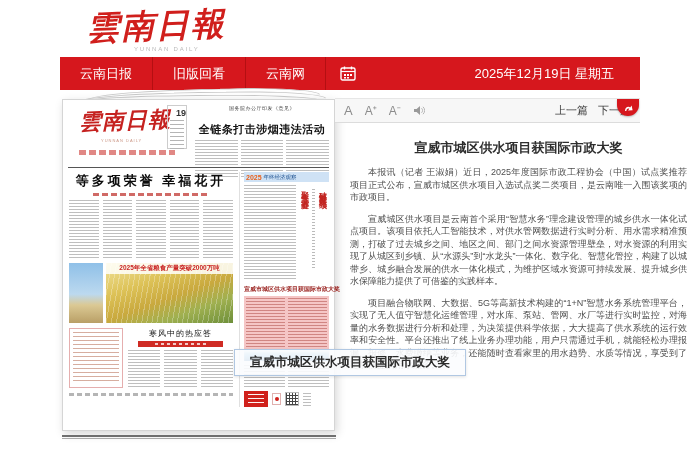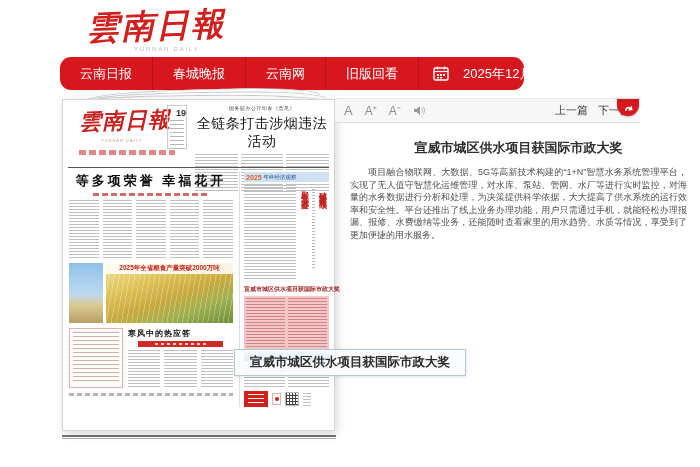--- a/index.html
+++ b/index.html
@@ -7,22 +7,22 @@
     font-family:"Liberation Sans", sans-serif; }
   .stage { position:relative; width:700px; height:467px; background:#fff; }
 
   
   .logo { position:absolute; left:86px; top:4px; }
   .logo-cn { font-family:"DejaVu Serif", serif; font-style:italic; font-weight:bold;
     font-size:33px; color:#d01f1c; letter-spacing:2px; transform:rotate(-2deg); display:inline-block; }
   .logo-en { font-size:6px; color:#b9b9b9; letter-spacing:1.8px; padding-left:48px; margin-top:-3px; }
 
   
-  .nav { position:absolute; left:60px; top:57px; width:464px; height:33px;
-    background:#d6171d; display:flex; align-items:stretch; color:#fff;border-radius:11px; }
+  .nav { position:absolute; left:60px; top:57px; width:580px; height:33px;
+    background:#d6171d; display:flex; align-items:stretch; color:#fff; }
   .nav-item { display:flex; align-items:center; padding:0 20px; font-size:13px;
     border-right:1px solid rgba(120,0,0,.35); cursor:pointer; white-space:nowrap; }
   .nav-cal { display:flex; align-items:center; padding:0 14px; }
   .nav-date { display:flex; align-items:center; font-size:13px; margin-left:auto; padding-right:26px; white-space:nowrap; }
 
   
   .curl { position:absolute; background:#fefefe; border:1px solid #c9c9c9; border-bottom:none; }
   .curl1 { left:84px; top:89px; width:236px; height:9px; transform:rotate(-1.6deg); border-radius:60%/140% 140% 0 0; }
   .curl2 { left:74px; top:92px; width:252px; height:9px; transform:rotate(-1.1deg); border-radius:60%/140% 140% 0 0; }
   .curl3 { left:66px; top:95px; width:264px; height:9px; transform:rotate(-.5deg); border-radius:60%/140% 140% 0 0; }
@@ -35,21 +35,21 @@
   .np-logo-en { position:absolute; left:38px; top:38px; font-size:4px; color:#c98; letter-spacing:1px; }
   .np-slogan { position:absolute; left:16px; top:50px; width:96px; height:5px;
     background:repeating-linear-gradient(90deg,#d96a66 0 7px,transparent 7px 10px); opacity:.8; }
   .np-datebox { position:absolute; left:104px; top:5px; width:20px; height:44px; border:1px solid #ccc;
     text-align:right; padding-top:2px; }
   .np-dateday { font-size:9px; font-weight:bold; color:#333; }
   .np-datelines { margin:2px 2px 0; height:30px;
     background:repeating-linear-gradient(to bottom,#b5b5b5 0 1px,transparent 1px 4px); }
   .np-tophead { position:absolute; left:132px; top:5px; width:134px; text-align:center; }
   .np-kicker { font-size:5px; color:#444; letter-spacing:.5px; }
-  .np-headline1 { font-size:14px; font-weight:normal; color:#141414; letter-spacing:.5px; margin-top:4px; }
+  .np-headline1 { font-size:11px; font-weight:bold; color:#141414; letter-spacing:.5px; margin-top:11px; }
   .np-topcols { display:flex; gap:3px; margin-top:3px; height:38px; }
   .np-mastline { position:absolute; left:5px; top:67px; width:261px; border-top:1px solid #555; }
 
   .np-left { position:absolute; left:6px; top:72px; width:164px; }
   .np-h1 { font-size:13px; font-weight:bold; color:#0c0c0c; letter-spacing:3px; text-align:center; white-space:nowrap; }
   .np-subline { width:116px; height:3px; margin:3px auto 4px;
     background:repeating-linear-gradient(90deg,#d06a66 0 6px,transparent 6px 9px); }
   .np-cols { display:flex; gap:4px; height:58px; }
   .tx { flex:1; background:repeating-linear-gradient(to bottom,#a9a9a9 0 1px,transparent 1px 3px); opacity:.75; }
   .np-photos { display:flex; margin-top:5px; height:60px; }
@@ -57,21 +57,21 @@
   .np-photo2 { flex:1; margin-left:3px; position:relative;
     background:linear-gradient(160deg,#f0e29a 0%,#ddc257 32%,#c9a93e 55%,#9fb050 75%,#6d8f3a 100%); }
   .np-photo2::after { content:""; position:absolute; inset:0;
     background:repeating-linear-gradient(100deg,rgba(255,255,255,.28) 0 1px,transparent 1px 5px); }
   .np-photocap { position:absolute; left:0; right:0; top:0; background:rgba(255,255,252,.85);
     color:#c92322; font-size:6.5px; font-weight:bold; text-align:center; padding:1px 0; z-index:2; }
   .np-bottomrow { display:flex; margin-top:5px; height:60px; }
   .np-box { width:54px; border:1px solid #e5aeae; padding:3px; }
   .np-box .inner { height:100%; background:repeating-linear-gradient(to bottom,#c98 0 1px,transparent 1px 4px); opacity:.8; }
   .np-bright { flex:1; padding-left:5px; }
-  .np-h2 { font-size:8px; font-weight:bold; color:#111; text-align:left; letter-spacing:1px; }
+  .np-h2 { font-size:8px; font-weight:normal; color:#111; text-align:center; letter-spacing:1px; }
   .np-banner { height:6px; background:#cf2b24; margin:2px 10px 3px;
     background-image:repeating-linear-gradient(90deg,rgba(255,255,255,.75) 0 3px,transparent 3px 6px);
     background-color:#cf2b24; background-size:60% 2px; background-position:center; background-repeat:no-repeat; }
   .np-bcols { display:flex; gap:4px; height:38px; }
   .np-footline { margin-top:5px; height:3px;
     background:repeating-linear-gradient(90deg,#b5b5b5 0 5px,transparent 5px 8px); }
 
   .np-right { position:absolute; left:176px; top:72px; width:90px; border-left:1px solid #e0e0e0; padding-left:4px; }
   .np-blueband { height:10px; background:#cfe2f5; display:flex; align-items:center; gap:2px; padding:0 2px; }
   .np-blueband .yr { color:#e8611c; font-weight:bold; font-size:7px; }
@@ -143,23 +143,22 @@
 
   <div class="logo">
     <div class="logo-cn">雲南日報</div>
     <div class="logo-en">YUNNAN DAILY</div>
   </div>
 
   <div class="nav">
     <div style="display:flex; align-items:stretch;">
 
     <div class="nav-item">云南日报</div>
-        <div class="nav-item">春城晚报</div>
+        <div class="nav-item">旧版回看</div>
         <div class="nav-item">云南网</div>
-        <div class="nav-item">旧版回看</div>
       </div>
     <div class="nav-cal">
       <svg width="16" height="15" viewBox="0 0 16 15">
         <rect x="1" y="2" width="14" height="12" rx="1.5" fill="none" stroke="#fff" stroke-width="1.4"></rect>
         <line x1="4.5" y1="0.5" x2="4.5" y2="3.5" stroke="#fff" stroke-width="1.4"></line>
         <line x1="11.5" y1="0.5" x2="11.5" y2="3.5" stroke="#fff" stroke-width="1.4"></line>
         <line x1="1" y1="5.5" x2="15" y2="5.5" stroke="#fff" stroke-width="1.2"></line>
         <rect x="4" y="8" width="2" height="2" fill="#fff"></rect>
           <rect x="7" y="8" width="2" height="2" fill="#fff"></rect>
         <rect x="10" y="8" width="2" height="2" fill="#fff"></rect>
@@ -279,20 +278,22 @@
       <span class="ribbon">
         <svg width="11" height="10" viewBox="0 0 11 10">
           <path d="M2 8 C2 4.2 5.2 3 7.2 4.4 L8.6 2.6 L9.6 7.2 L5 7.4 L6.4 5.8 C4.8 4.9 3.4 5.8 3.4 8 Z" fill="#fff"></path>
         </svg>
       </span>
     </div>
     <div class="art-body">
       <div class="art-title">宣威市城区供水项目获国际市政大奖</div>
       <div>
 
+      <p>本报讯（记者 王淑娟）近日，2025年度国际市政工程协会（中国）试点奖推荐项目正式公布，宣威市城区供水项目入选试点奖二类项目，是云南唯一入围该奖项的市政项目。</p>
+          <p>宣威城区供水项目是云南首个采用“智慧水务”理念建设管理的城乡供水一体化试点项目。该项目依托人工智能技术，对供水管网数据进行实时分析、用水需求精准预测，打破了过去城乡之间、地区之间、部门之间水资源管理壁垒，对水资源的利用实现了从城区到乡镇、从“水源头”到“水龙头”一体化、数字化、智慧化管控，构建了以城带乡、城乡融合发展的供水一体化模式，为维护区域水资源可持续发展、提升城乡供水保障能力提供了可借鉴的实践样本。</p>
           <p>项目融合物联网、大数据、5G等高新技术构建的“1+N”智慧水务系统管理平台，实现了无人值守智慧化运维管理，对水库、泵站、管网、水厂等进行实时监控，对海量的水务数据进行分析和处理，为决策提供科学依据，大大提高了供水系统的运行效率和安全性。平台还推出了线上业务办理功能，用户只需通过手机，就能轻松办理报漏、报修、水费缴纳等业务，还能随时查看家里的用水趋势、水质等情况，享受到了更加便捷的用水服务。</p>
         </div>
     </div>
   </div>
 
   <div class="tooltip">宣威市城区供水项目获国际市政大奖</div>
 
   <div class="stack-bottom"></div>
 
 </div>

